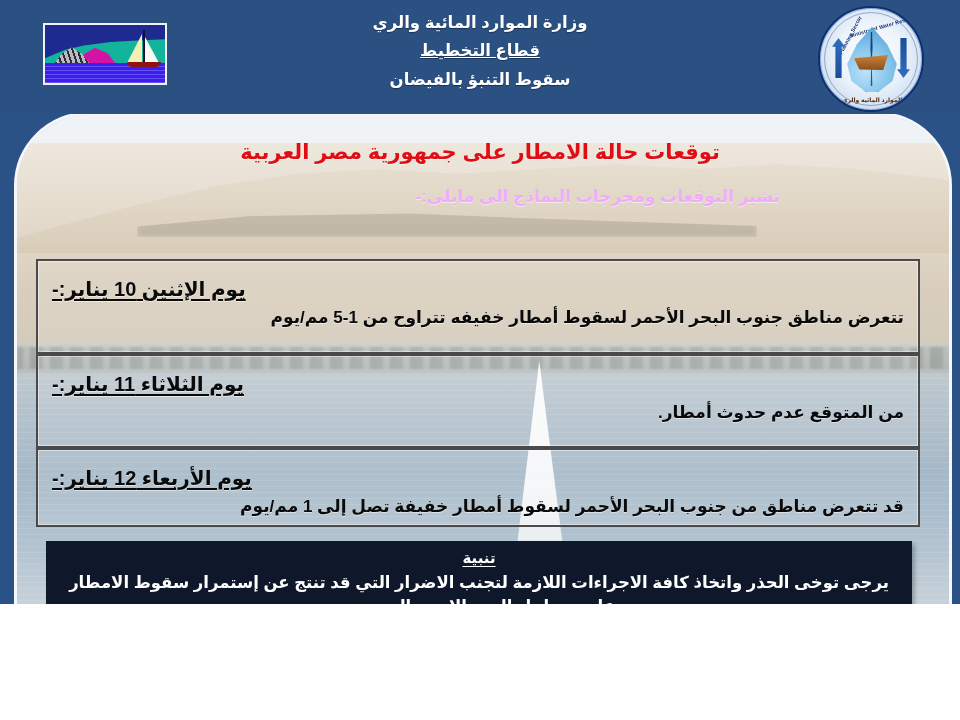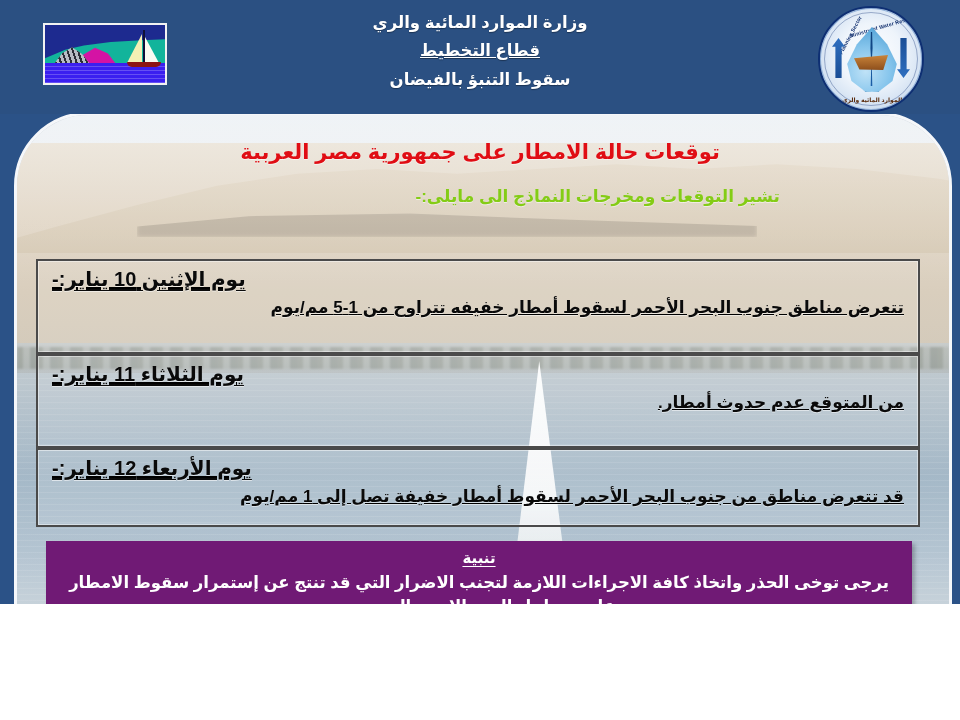--- a/index.html
+++ b/index.html
@@ -255,37 +255,36 @@
     text-align: center;
     color: #e00d14;
     font-size: 21px;
     font-weight: bold;
     text-shadow: 0 1px 0 rgba(255,255,255,.55);
   }
   #intro-line {
     position: absolute;
     top: 186px;
     right: 180px;
-    color: #84cc16;
+    color: #f0abfc;
     font-size: 17px;
     font-weight: bold;
     text-shadow: 0 1px 0 rgba(255,255,255,.5);
   }
 
   
   .forecast-box {
     position: absolute;
     left: 36px;
     width: 884px;
     border: 2px solid #4a4a4a;
     box-shadow: 0 0 0 1px rgba(255,255,255,.45) inset;
     background: rgba(255,255,255,.10);
     box-sizing: border-box;
-    padding: 6px 14px 8px 14px;
-    text-decoration: underline;
+    padding: 16px 14px 8px 14px;
   }
   #box-mon  { top: 259px; height: 95px; }
   #box-tue  { top: 354px; height: 94px; }
   #box-wed  { top: 448px; height: 79px; }
 
   .box-day {
     text-align: left;
     font-size: 20px;
     font-weight: bold;
     color: #0a0a0a;
@@ -304,21 +303,21 @@
   .body-center { text-align: right; }
   .body-right  { text-align: right; }
 
   
   #warning-box {
     position: absolute;
     top: 541px;
     left: 46px;
     width: 866px;
     height: 104px;
-    background: #701a75;
+    background: #0f172a;
     box-sizing: border-box;
     padding: 8px 20px;
     box-shadow: 3px 3px 4px rgba(0,0,0,.25);
   }
   #warning-heading {
     text-align: center;
     color: #ffffff;
     font-size: 15px;
     font-weight: bold;
     text-decoration: underline;

